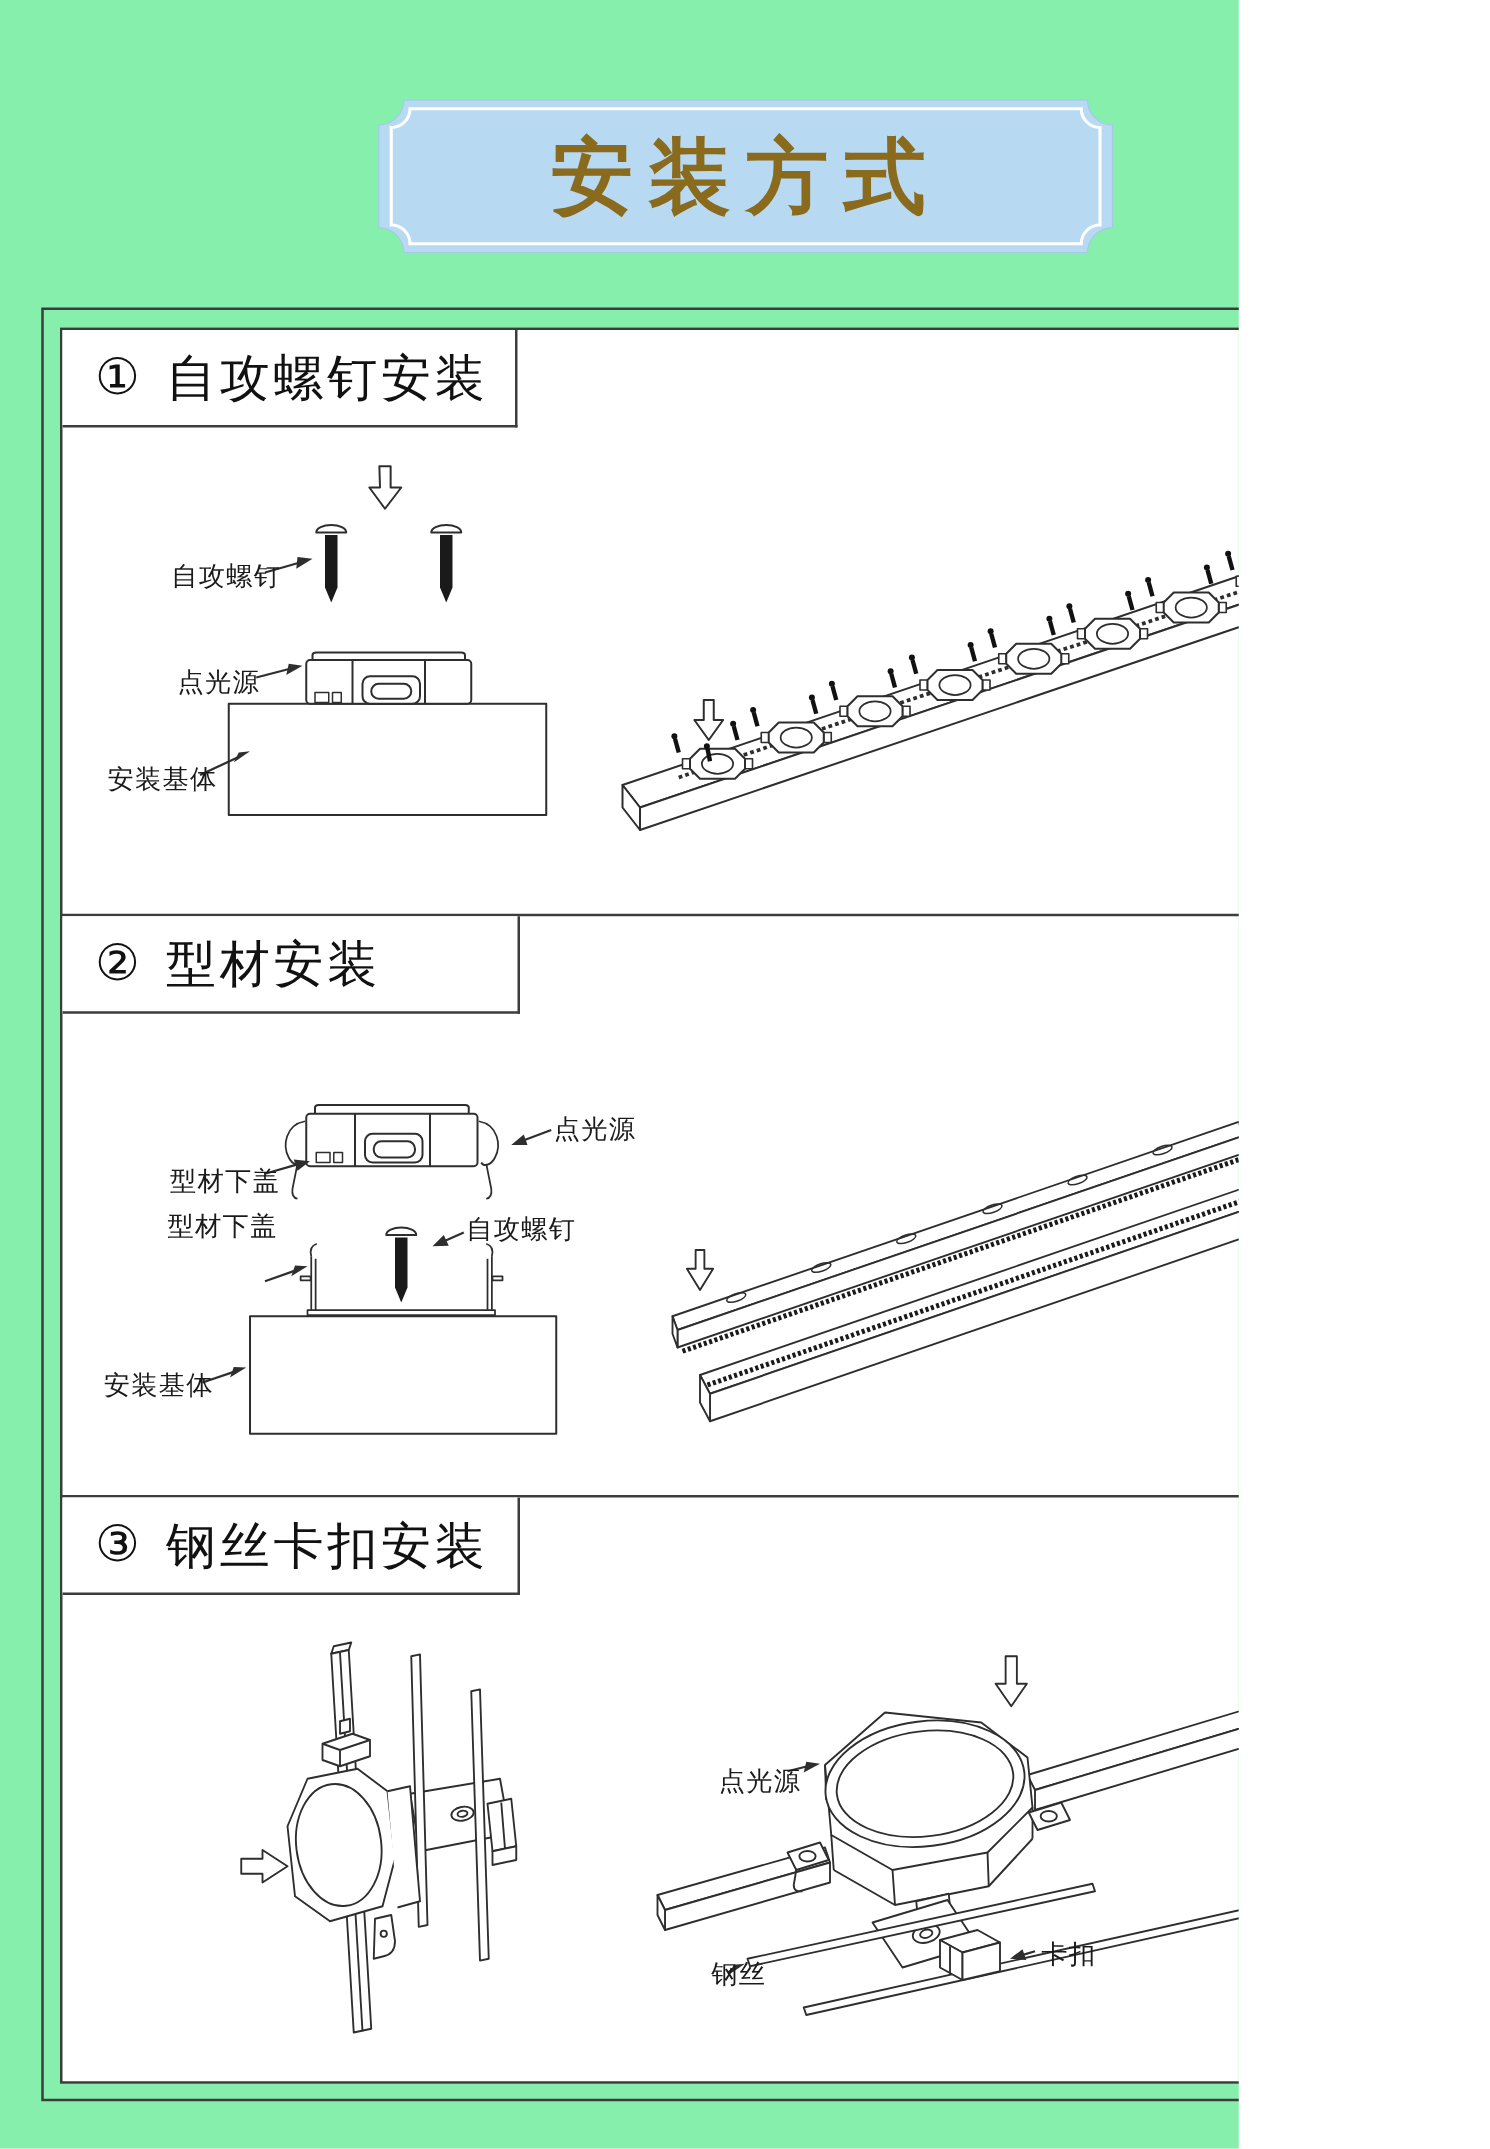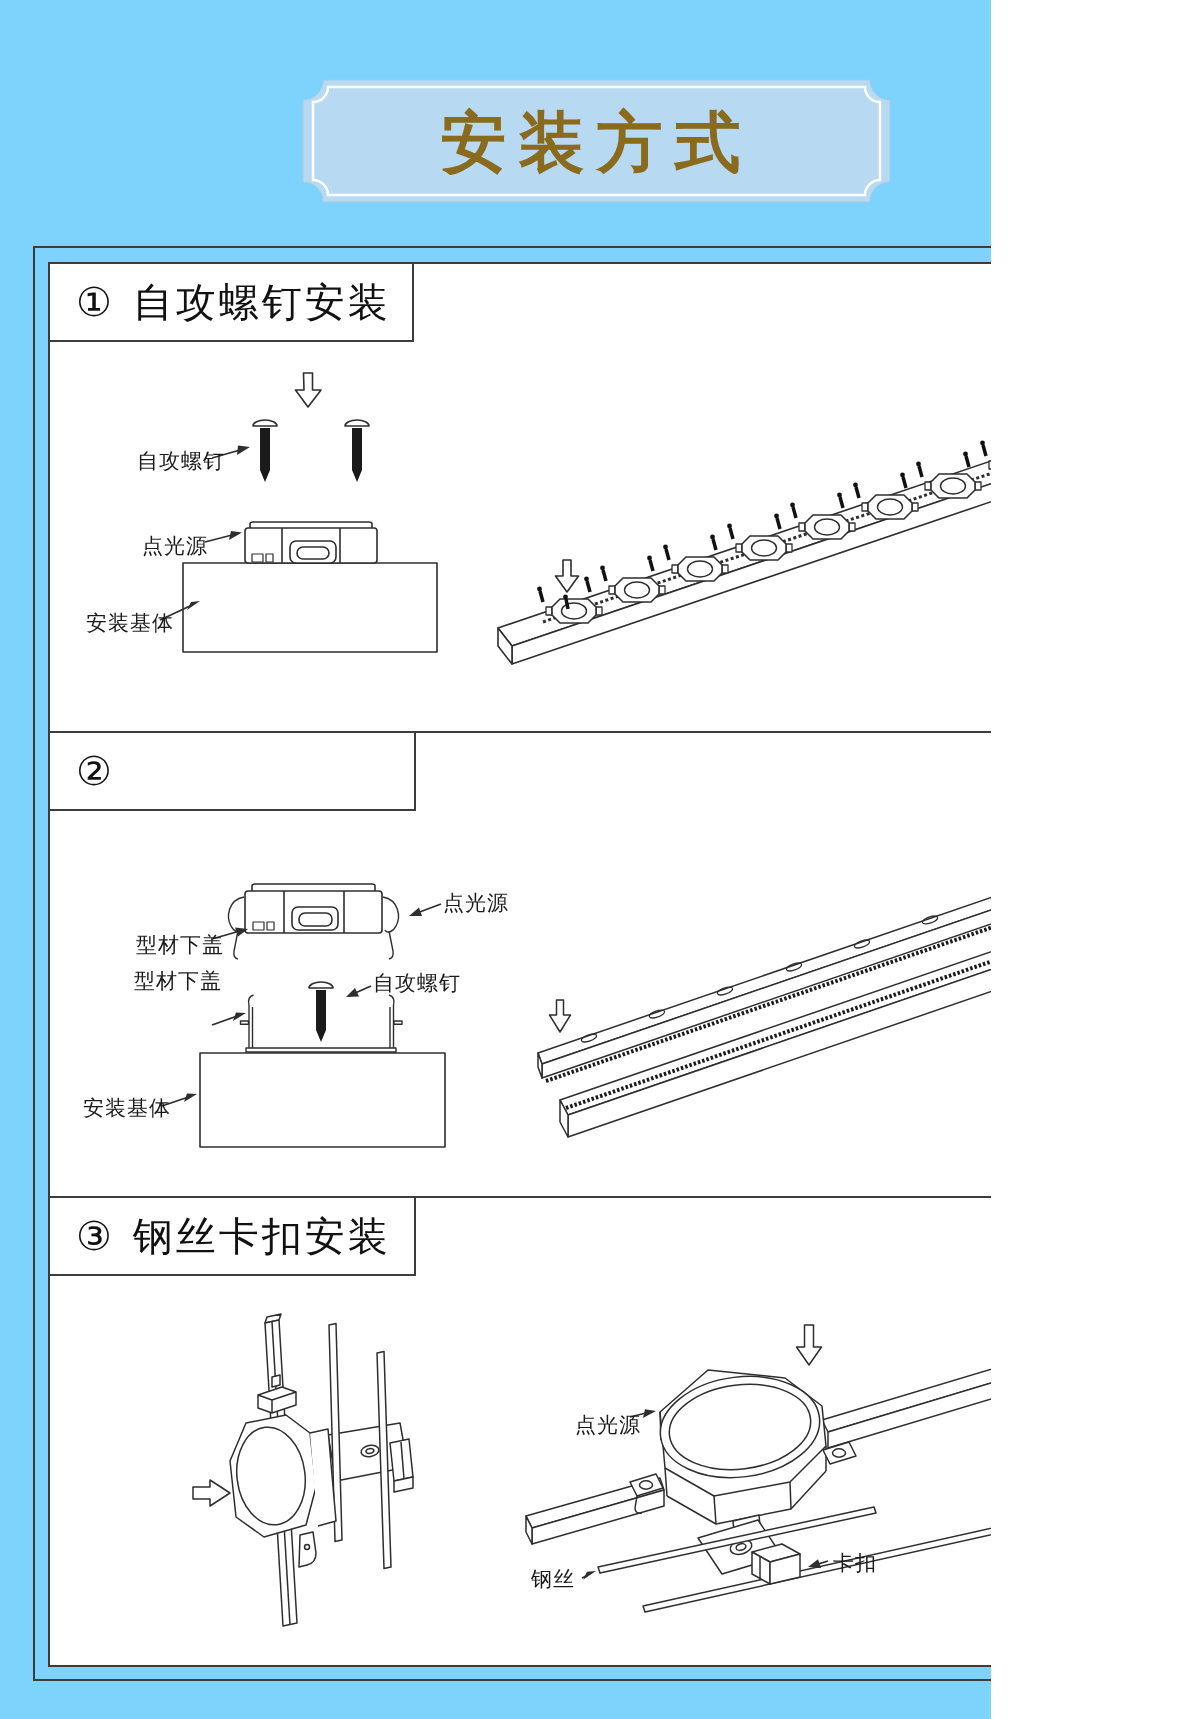--- a/index.html
+++ b/index.html
@@ -1,16 +1,16 @@
 <!DOCTYPE html>
 <html><head>
 <meta charset="utf-8">
 <style>
   html,body{margin:0;padding:0;background:#ffffff;}
-  .page{position:relative;width:991px;height:1719px;background:#7dd3fc;overflow:hidden;
+  .page{position:relative;width:991px;height:1719px;background:#86efac;overflow:hidden;
         font-family:"Liberation Sans","DejaVu Sans",sans-serif;color:#1a1a1a;}
   
   .banner-text{position:absolute;left:298px;top:88px;width:597px;height:110px;
     text-align:center;font-family:"Liberation Serif","DejaVu Serif",serif;
     font-weight:bold;font-size:66px;line-height:110px;letter-spacing:12px;color:#8a6a1d;}
   
   .outer-box{position:absolute;left:33px;top:246px;width:1117px;height:1431px;
     border:2px solid #3c3c3c;}
   .inner-box{position:absolute;left:48px;top:262px;width:1087px;height:1401px;
     border:2px solid #3c3c3c;background:#fff;}
@@ -120,20 +120,21 @@
     </svg>
 
     <div class="lbl" style="left:137px;top:447px">自攻螺钉</div>
     <div class="lbl" style="left:142px;top:532px">点光源</div>
     <div class="lbl" style="left:86px;top:609px">安装基体</div>
   </div>
 
   <div>
     <div class="sec-header" style="top:733px;width:366px">
       <span class="num">②</span>
+      <span>型材安装</span>
     </div>
 
     <svg class="diag" style="left:60px;top:855px" width="420" height="300" viewBox="0 0 420 300">
       <g stroke="#2e2e2e" stroke-width="1.6" fill="none" stroke-linejoin="round">
 
         <rect x="140" y="198" width="245" height="94" fill="#fff"></rect>
 
         <g stroke-width="1.4">
           <rect x="186" y="193" width="150" height="4" fill="#fff"></rect>
           <line x1="189" y1="193" x2="189" y2="150"></line>
@@ -315,17 +316,17 @@
           <polygon points="166,111 155,109.3 153,118" fill="#2e2e2e" stroke="none"></polygon>
           <line x1="92" y1="278" x2="98" y2="275"></line>
           <polygon points="106,271 97,271.8 93,279.8" fill="#2e2e2e" stroke="none"></polygon>
           <line x1="338" y1="261" x2="327" y2="264.3"></line>
           <polygon points="318,267 328,259.3 331,268" fill="#2e2e2e" stroke="none"></polygon>
         </g>
       </g>
     </svg>
 
     <div class="lbl" style="left:575px;top:1411px">点光源</div>
-    <div class="lbl" style="left:531px;top:1565px">钢丝</div>
+    <div class="lbl" style="left:569px;top:1565px">钢丝</div>
     <div class="lbl" style="left:833px;top:1549px">卡扣</div>
   </div>
 
 </div>
 
 </body></html>

